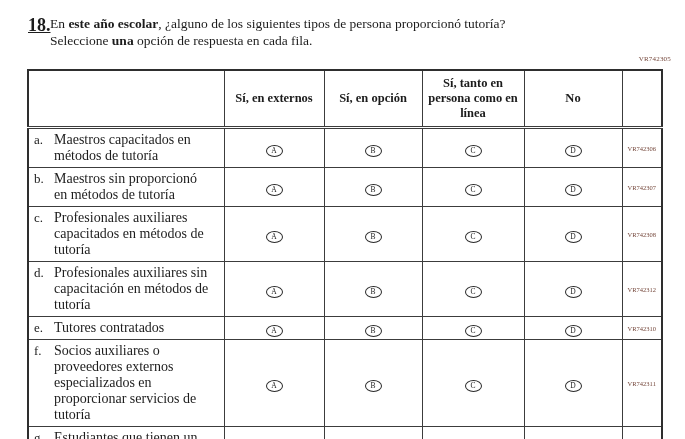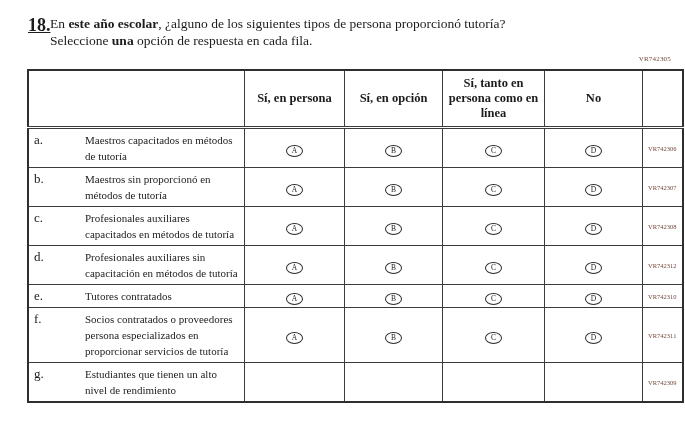--- a/index.html
+++ b/index.html
@@ -75,23 +75,22 @@
     display: flex;
     align-items: flex-start;
   }
   .row-letter {
     flex: 0 0 20px;
     font-size: 13px;
     line-height: 16px;
   }
   .row-label {
     width: 155px;
-    font-size: 11px;
+    font-size: 14px;
     line-height: 16px;
-    margin-left: 31px;
   }
   td.bubble-cell {
     text-align: center;
   }
   .bubble {
     display: inline-block;
     width: 15px; height: 10px;
     border: 1px solid #2a2a2a;
     border-radius: 50%;
     font-size: 7.5px;
@@ -124,21 +123,21 @@
       <col style="width:196px">
       <col style="width:100px">
       <col style="width:98px">
       <col style="width:102px">
       <col style="width:98px">
       <col style="width:40px">
     </colgroup>
     <thead>
       <tr>
         <th></th>
-        <th>Sí, en persona</th>
+        <th>Sí, en externos</th>
         <th>Sí, en opción</th>
         <th>Sí, tanto en persona como en línea</th>
         <th>No</th>
         <th></th>
       </tr>
     </thead>
     <tbody>
       <tr>
         <td class="label-cell">
             <div class="label-inner">
@@ -201,21 +200,21 @@
         <td class="bubble-cell"><span class="bubble">A</span></td>
         <td class="bubble-cell"><span class="bubble">B</span></td>
         <td class="bubble-cell"><span class="bubble">C</span></td>
         <td class="bubble-cell"><span class="bubble">D</span></td>
         <td class="code-cell">VR742310</td>
       </tr>
       <tr>
         <td class="label-cell">
             <div class="label-inner">
               <span class="row-letter">f.</span>
-              <span class="row-label">Socios contratados o proveedores persona especializados en proporcionar servicios de tutoría</span>
+              <span class="row-label">Socios auxiliares o proveedores externos especializados en proporcionar servicios de tutoría</span>
             </div>
           </td>
         <td class="bubble-cell"><span class="bubble">A</span></td>
         <td class="bubble-cell"><span class="bubble">B</span></td>
         <td class="bubble-cell"><span class="bubble">C</span></td>
         <td class="bubble-cell"><span class="bubble">D</span></td>
         <td class="code-cell">VR742311</td>
       </tr>
       <tr>
         <td class="label-cell">

